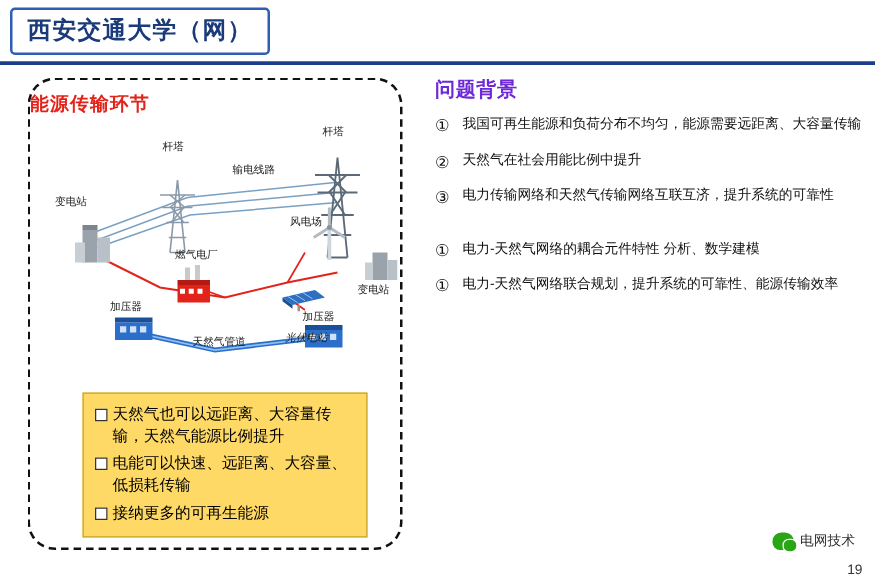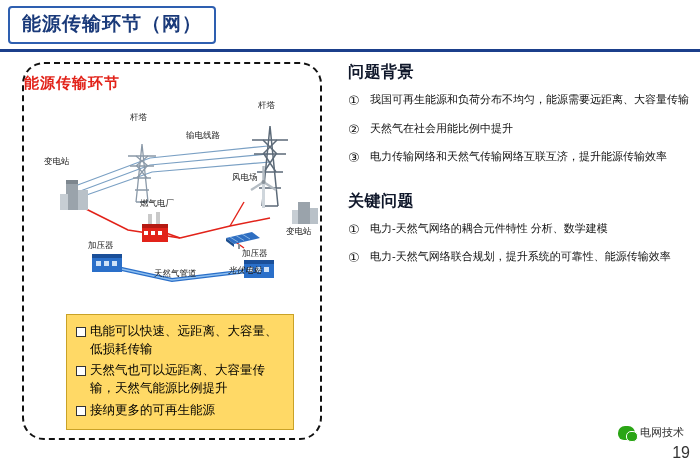--- a/index.html
+++ b/index.html
@@ -106,21 +106,21 @@
     width: 8px; height: 8px;
     border: 1.5px solid #333;
     background: #fff;
   }
 
   
   .right-col {
     position: absolute; left: 348px; top: 62px; width: 342px;
   }
   .section-head {
-    color: #0f172a;
+    color: #6d28d9;
     font-size: 16px;
     font-weight: bold;
     margin-bottom: 8px;
     letter-spacing: 0.5px;
   }
   .olist { margin: 0 0 0 0; padding: 0; list-style: none; }
   .olist li {
     display: flex;
     align-items: flex-start;
     margin-bottom: 9px;
@@ -153,28 +153,28 @@
     content: "";
     position: absolute; right: -3px; bottom: -2px;
     width: 10px; height: 9px;
     background: #2aa515;
     border-radius: 5px;
     border: 1.2px solid #fff;
   }
   .wechat-text { font-size: 11px; color: #333; }
   .page-num {
     position: absolute; right: 10px; bottom: 4px;
-    font-size: 16px; color: #333;
+    font-size: 11px; color: #333;
   }
 </style>
 </head>
 <body>
 
 <div class="header">
-  <div class="title-box">能源传输环节（网）</div>
+  <div class="title-box">西安交通大学（网）</div>
 </div>
 
 <div class="left-panel">
   <div class="panel-title">能源传输环节</div>
 
   <div class="diagram">
     <svg width="288" height="220" viewBox="0 0 288 220">
 
       <ellipse cx="150" cy="170" rx="140" ry="40" fill="#ffffff"></ellipse>
 
@@ -268,48 +268,47 @@
     <span class="dlabel" style="left:110px; top:100px;">燃气电厂</span>
     <span class="dlabel" style="left:256px; top:128px;">变电站</span>
     <span class="dlabel" style="left:198px; top:167px;font-style:italic;">光伏电站</span>
     <span class="dlabel" style="left:58px;  top:142px;">加压器</span>
     <span class="dlabel" style="left:124px; top:170px;">天然气管道</span>
     <span class="dlabel" style="left:212px; top:150px;">加压器</span>
   </div>
 
   <div class="yellow-box">
     <ul>
+      <li>天然气也可以远距离、大容量传输，天然气能源比例提升</li>
       <li>电能可以快速、远距离、大容量、低损耗传输</li>
-      <li>天然气也可以远距离、大容量传输，天然气能源比例提升</li>
       <li>接纳更多的可再生能源</li>
     </ul>
   </div>
 </div>
 
 <div class="right-col">
 
   <div class="section-head">问题背景</div>
   <ul class="olist">
     <li>
       <span class="num">①</span>
       <span class="itxt">我国可再生能源和负荷分布不均匀，能源需要远距离、大容量传输</span>
     </li>
     <li>
       <span class="num">②</span>
       <span class="itxt">天然气在社会用能比例中提升</span>
     </li>
     <li>
       <span class="num">③</span>
-      <span class="itxt">电力传输网络和天然气传输网络互联互济，提升能源传输效率</span>
+      <span class="itxt">电力传输网络和天然气传输网络互联互济，提升系统的可靠性</span>
     </li>
   </ul>
 
   <div class="gap"></div>
 
-  <div class="section-head">关键问题</div>
   <ul class="olist">
     <li>
       <span class="num">①</span>
       <span class="itxt">电力-天然气网络的耦合元件特性  分析、数学建模</span>
     </li>
     <li>
       <span class="num">①</span>
       <span class="itxt">电力-天然气网络联合规划，提升系统的可靠性、能源传输效率</span>
     </li>
   </ul>

